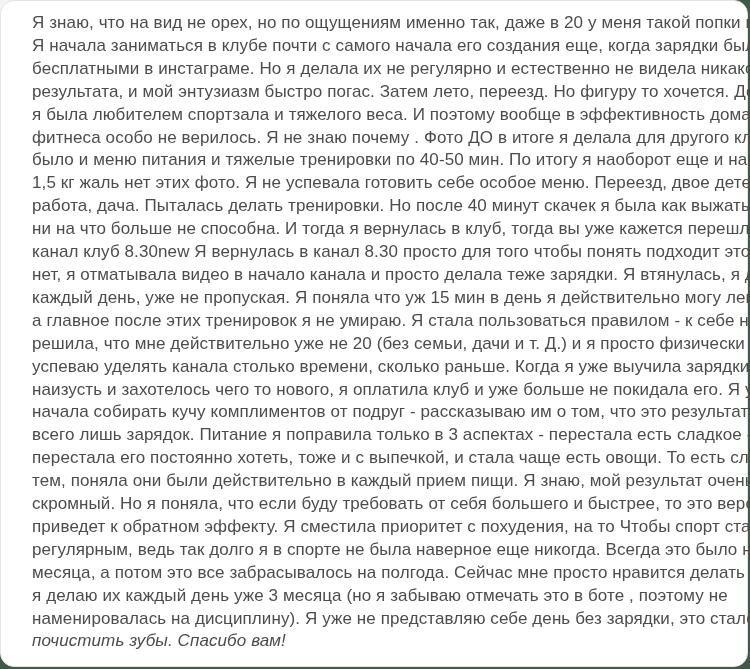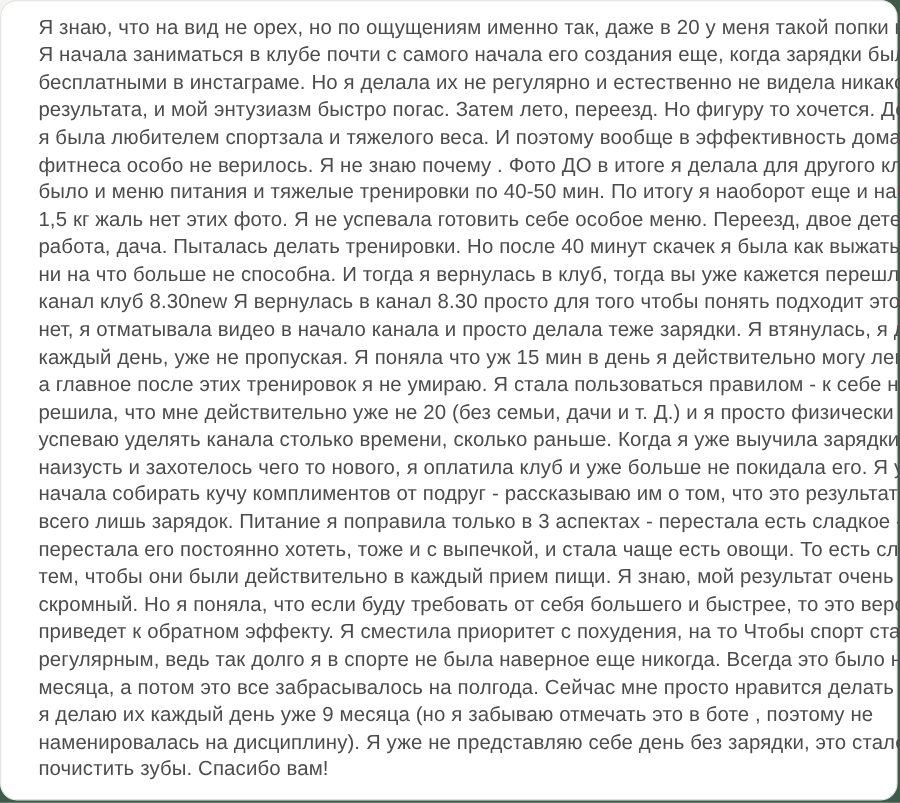--- a/index.html
+++ b/index.html
@@ -39,20 +39,21 @@
     color: #4c4c4c;
     font-size: 17px;
     line-height: 22.9px;
     letter-spacing: 0.1px;
   }
   .review-text .line {
     white-space: nowrap;
   }
   .review-text .line:last-child {
     white-space: normal;
+    font-style: italic;
   }
 </style>
 </head>
 <body>
 
 <div class="corner-light"></div>
 
 <div class="card">
   <div class="review-text">
       <div class="line">Я знаю, что на вид не орех, но по ощущениям именно так, даже в 20 у меня такой попки не было</div>
@@ -68,22 +69,22 @@
       <div class="line">канал клуб 8.30new Я вернулась в канал 8.30 просто для того чтобы понять подходит это мне или</div>
       <div class="line">нет, я отматывала видео в начало канала и просто делала теже зарядки. Я втянулась, я делала их</div>
       <div class="line">каждый день, уже не пропуская. Я поняла что уж 15 мин в день я действительно могу легко найти,</div>
       <div class="line">а главное после этих тренировок я не умираю. Я стала пользоваться правилом - к себе нежно. И</div>
       <div class="line">решила, что мне действительно уже не 20 (без семьи, дачи и т. Д.) и я просто физически не</div>
       <div class="line">успеваю уделять канала столько времени, сколько раньше. Когда я уже выучила зарядки</div>
       <div class="line">наизусть и захотелось чего то нового, я оплатила клуб и уже больше не покидала его. Я уже</div>
       <div class="line">начала собирать кучу комплиментов от подруг - рассказываю им о том, что это результат просто</div>
       <div class="line">всего лишь зарядок. Питание я поправила только в 3 аспектах - перестала есть сладкое - просто</div>
       <div class="line">перестала его постоянно хотеть, тоже и с выпечкой, и стала чаще есть овощи. То есть следить за</div>
-      <div class="line">тем, чтобы они были действительно в каждый прием пищи. Я знаю, мой результат очень</div>
+      <div class="line">тем, поняла они были действительно в каждый прием пищи. Я знаю, мой результат очень</div>
       <div class="line">скромный. Но я поняла, что если буду требовать от себя большего и быстрее, то это вероятно</div>
       <div class="line">приведет к обратном эффекту. Я сместила приоритет с похудения, на то Чтобы спорт стал</div>
       <div class="line">регулярным, ведь так долго я в спорте не была наверное еще никогда. Всегда это было на 3-4</div>
       <div class="line">месяца, а потом это все забрасывалось на полгода. Сейчас мне просто нравится делать зарядки,</div>
-      <div class="line">я делаю их каждый день уже 9 месяца (но я забываю отмечать это в боте , поэтому не</div>
+      <div class="line">я делаю их каждый день уже 3 месяца (но я забываю отмечать это в боте , поэтому не</div>
       <div class="line">наменировалась на дисциплину). Я уже не представляю себе день без зарядки, это стало как</div>
       <div class="line">почистить зубы. Спасибо вам!</div>
     </div>
 </div>
 
 </body></html>

